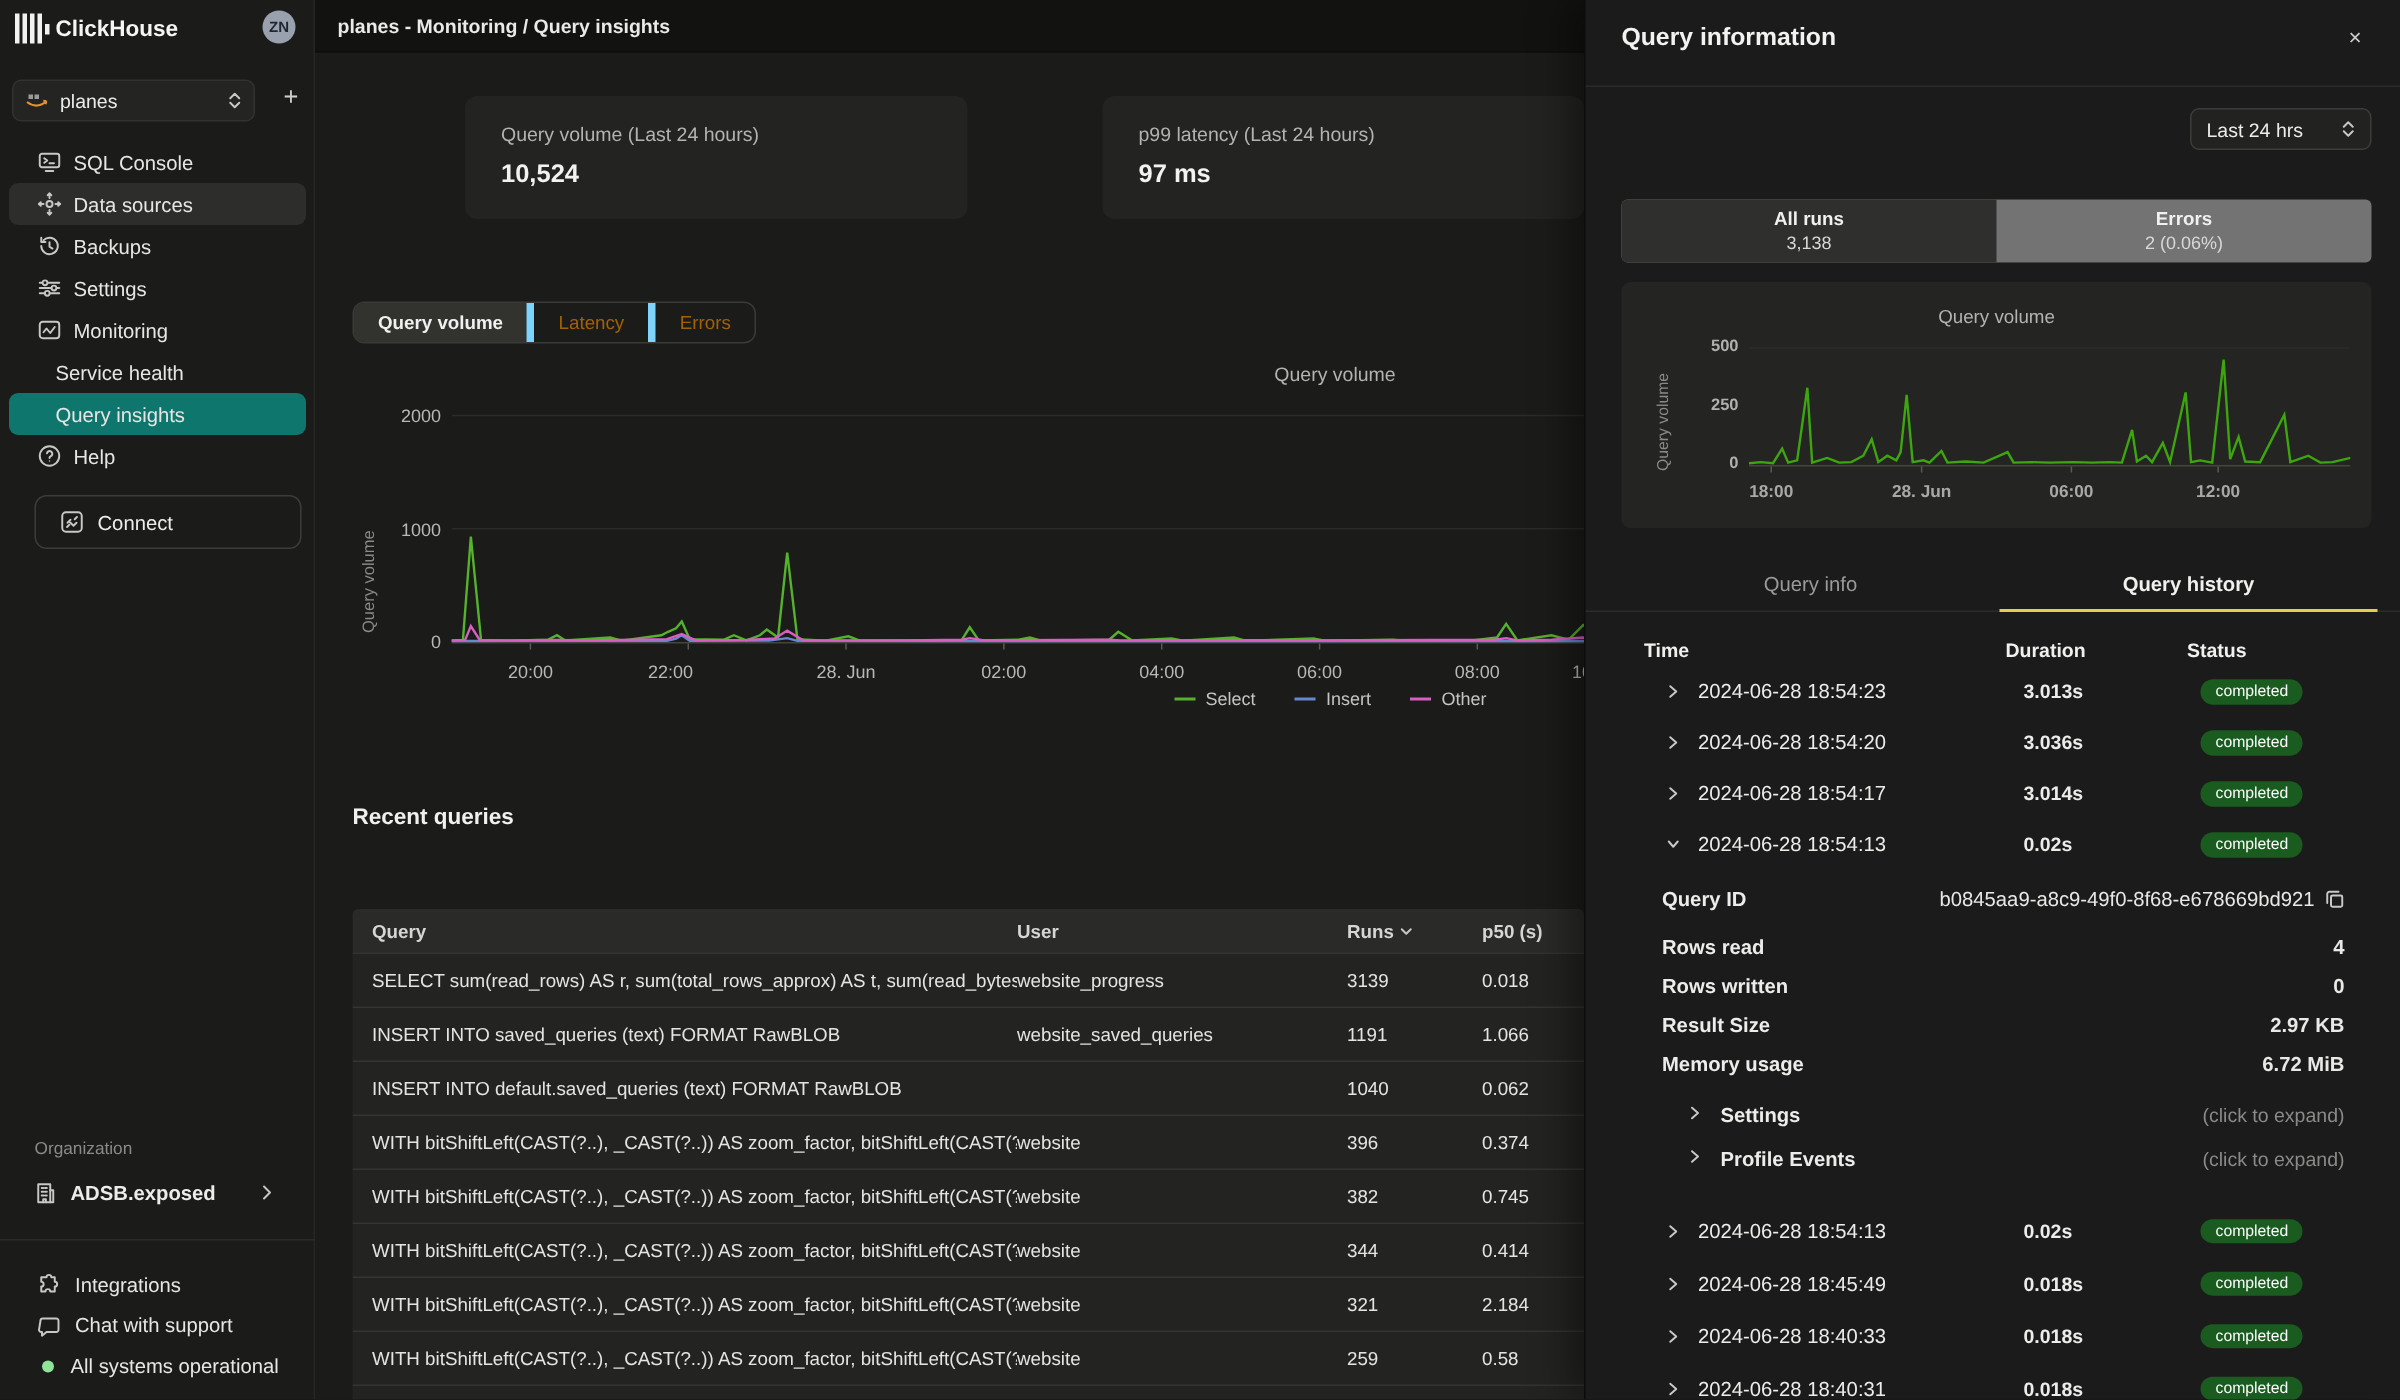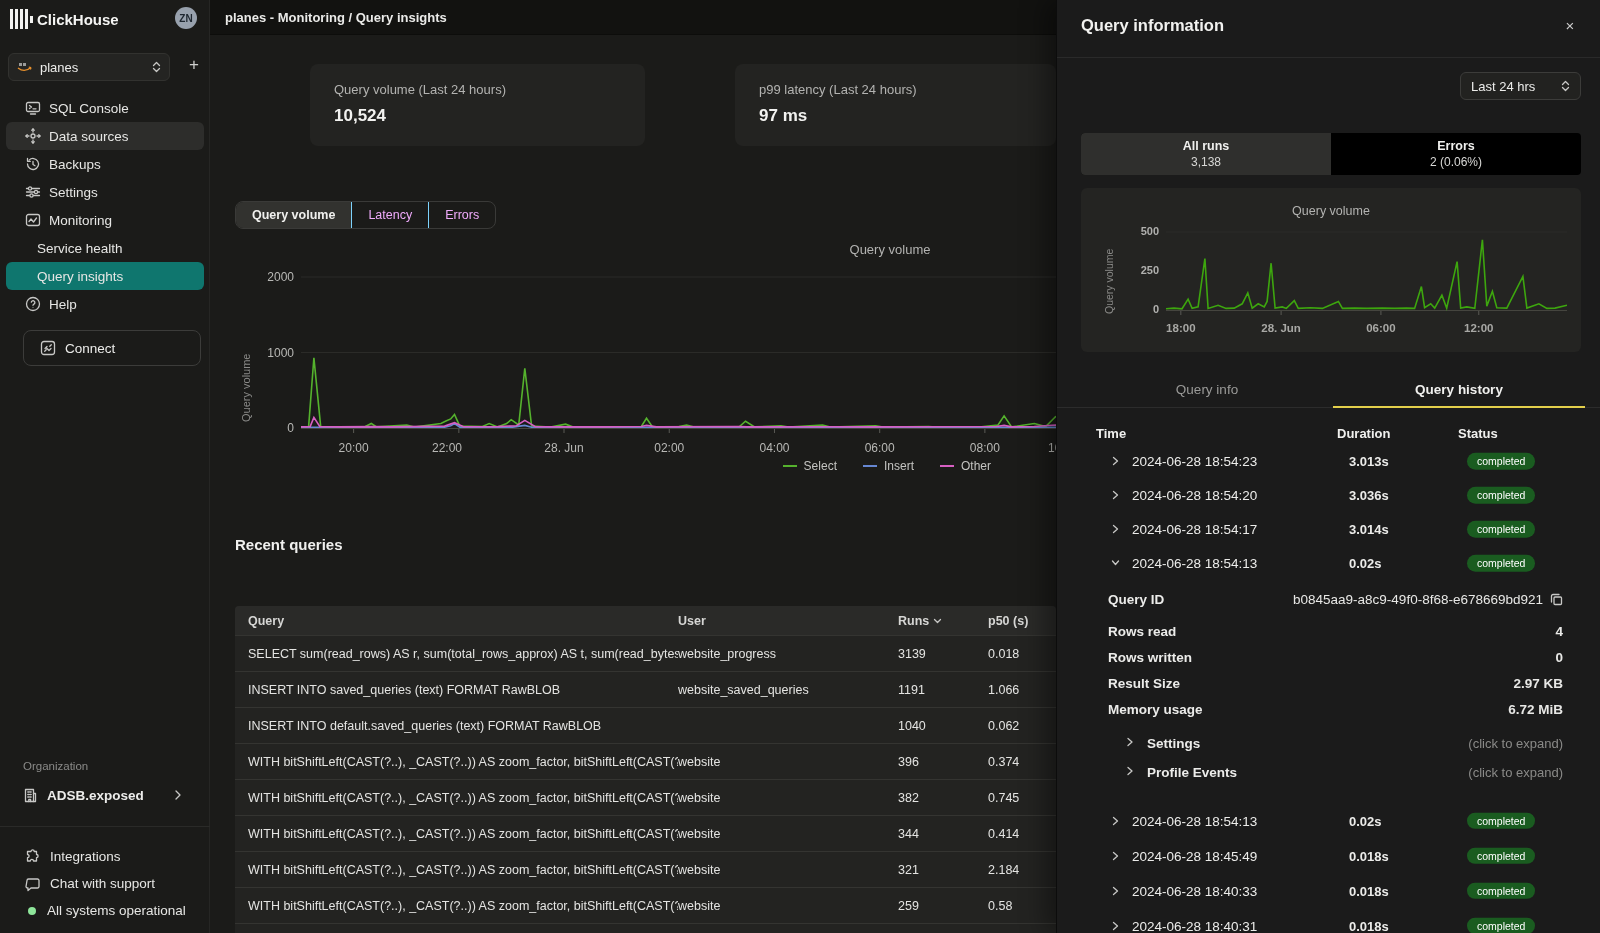--- a/index.html
+++ b/index.html
@@ -38,21 +38,21 @@
   .status-dot { width:8px; height:8px; border-radius:50%; background:#8ee59a; margin-left:3px; margin-right:2px; }
 
   
   #main { left:210px; top:0; width:846px; height:933px; overflow:hidden; }
   #topbar { left:0; top:0; width:846px; height:35px; background:#121210; border-bottom:1px solid #0d0d0b; }
   #breadcrumb { left:15px; top:10px; font-size:13px; font-weight:bold; color:#eaeae8; }
   .stat-card { top:64px; height:82px; background:#232321; border-radius:8px; padding:18px 24px; }
   .stat-card .sl { font-size:13px; color:#b3b3b1; }
   .stat-card .sv { font-size:17px; font-weight:bold; color:#f2f2f0; margin-top:9px; }
   #tabs { left:25px; top:201px; height:28px; display:inline-flex; border:1px solid #3a3a38; border-radius:8px; overflow:hidden; }
-  .ctab { padding:0 16px; font-size:12.5px; color:#f0abfc; display:flex; align-items:center; border-left:1px solid #7dd3fc; }
+  .ctab { padding:0 16px; font-size:12.5px; color:#a16207; display:flex; align-items:center; border-left:5px solid #7dd3fc; }
   .ctab:first-child { border-left:none; }
   .ctab.on { background:#32322f; color:#f0f0ee; font-weight:bold; }
   #chart-title { left:600px; top:242px; width:160px; text-align:center; font-size:13px; color:#b3b3b1; }
   #ylabel-main { left:30px; top:282px; height:140px; writing-mode:vertical-rl; transform:rotate(180deg);
     font-size:11px; color:#8a8a88; display:flex; align-items:center; }
   #yticks-main { left:40px; top:258px; width:44px; height:176px; }
   #yticks-main span { position:absolute; right:0; font-size:12px; color:#b8b8b5; }
   #plot-main { left:91px; top:258px; width:756px; height:176px; }
   #xticks-main { left:91px; top:441px; width:760px; height:14px; }
   #xticks-main span { position:absolute; top:0; font-size:12px; color:#b8b8b5; transform:translateX(-50%); white-space:nowrap; }
@@ -71,21 +71,21 @@
 
   
   #panel { left:1056px; top:0; width:544px; height:933px; background:#1b1b1b; border-left:1px solid #0c0c0c;
     box-shadow:-10px 0 24px rgba(0,0,0,.4); }
   #panel-title { left:24px; top:16px; font-size:16.5px; font-weight:bold; color:#f2f2f0; }
   #panel-close { right:22px; top:17px; font-size:15px; color:#cccccc; width:16px; text-align:center; }
   #panel-div { left:0; top:57px; width:544px; height:1px; background:#2a2a2a; }
   #range-select { left:403px; top:72px; width:121px; height:28px; background:#222220; border:1px solid #3c3c3a;
     border-radius:6px; display:flex; align-items:center; justify-content:space-between; padding:0 10px;
     font-size:13px; color:#ececea; }
-  #toggle { left:24px; top:133px; width:500px; height:42px; border-radius:4px; overflow:hidden; display:flex; background:#000000; }
+  #toggle { left:24px; top:133px; width:500px; height:42px; border-radius:4px; overflow:hidden; display:flex; background:#737373; }
   .tg-cell { flex:1; display:flex; flex-direction:column; align-items:center; justify-content:center; gap:2px; }
   .tg-cell.on { background:#2f2f2d; }
   .tg-lbl { font-size:12.5px; font-weight:bold; color:#f0f0ee; }
   .tg-val { font-size:12px; color:#d8d8d6; }
   #mini-card { left:24px; top:188px; width:500px; height:164px; background:#242422; border-radius:6px; }
   #mini-title { left:0; top:16px; width:100%; text-align:center; font-size:12.5px; color:#b3b3b1; }
   #ylabel-mini { left:22px; top:40px; height:86px; writing-mode:vertical-rl; transform:rotate(180deg);
     font-size:10.5px; color:#8a8a88; display:flex; align-items:center; }
   #yticks-mini { left:30px; top:34px; width:48px; height:96px; }
   #yticks-mini span { position:absolute; right:0; font-size:11px; color:#b0b0ae; font-weight:bold; }

